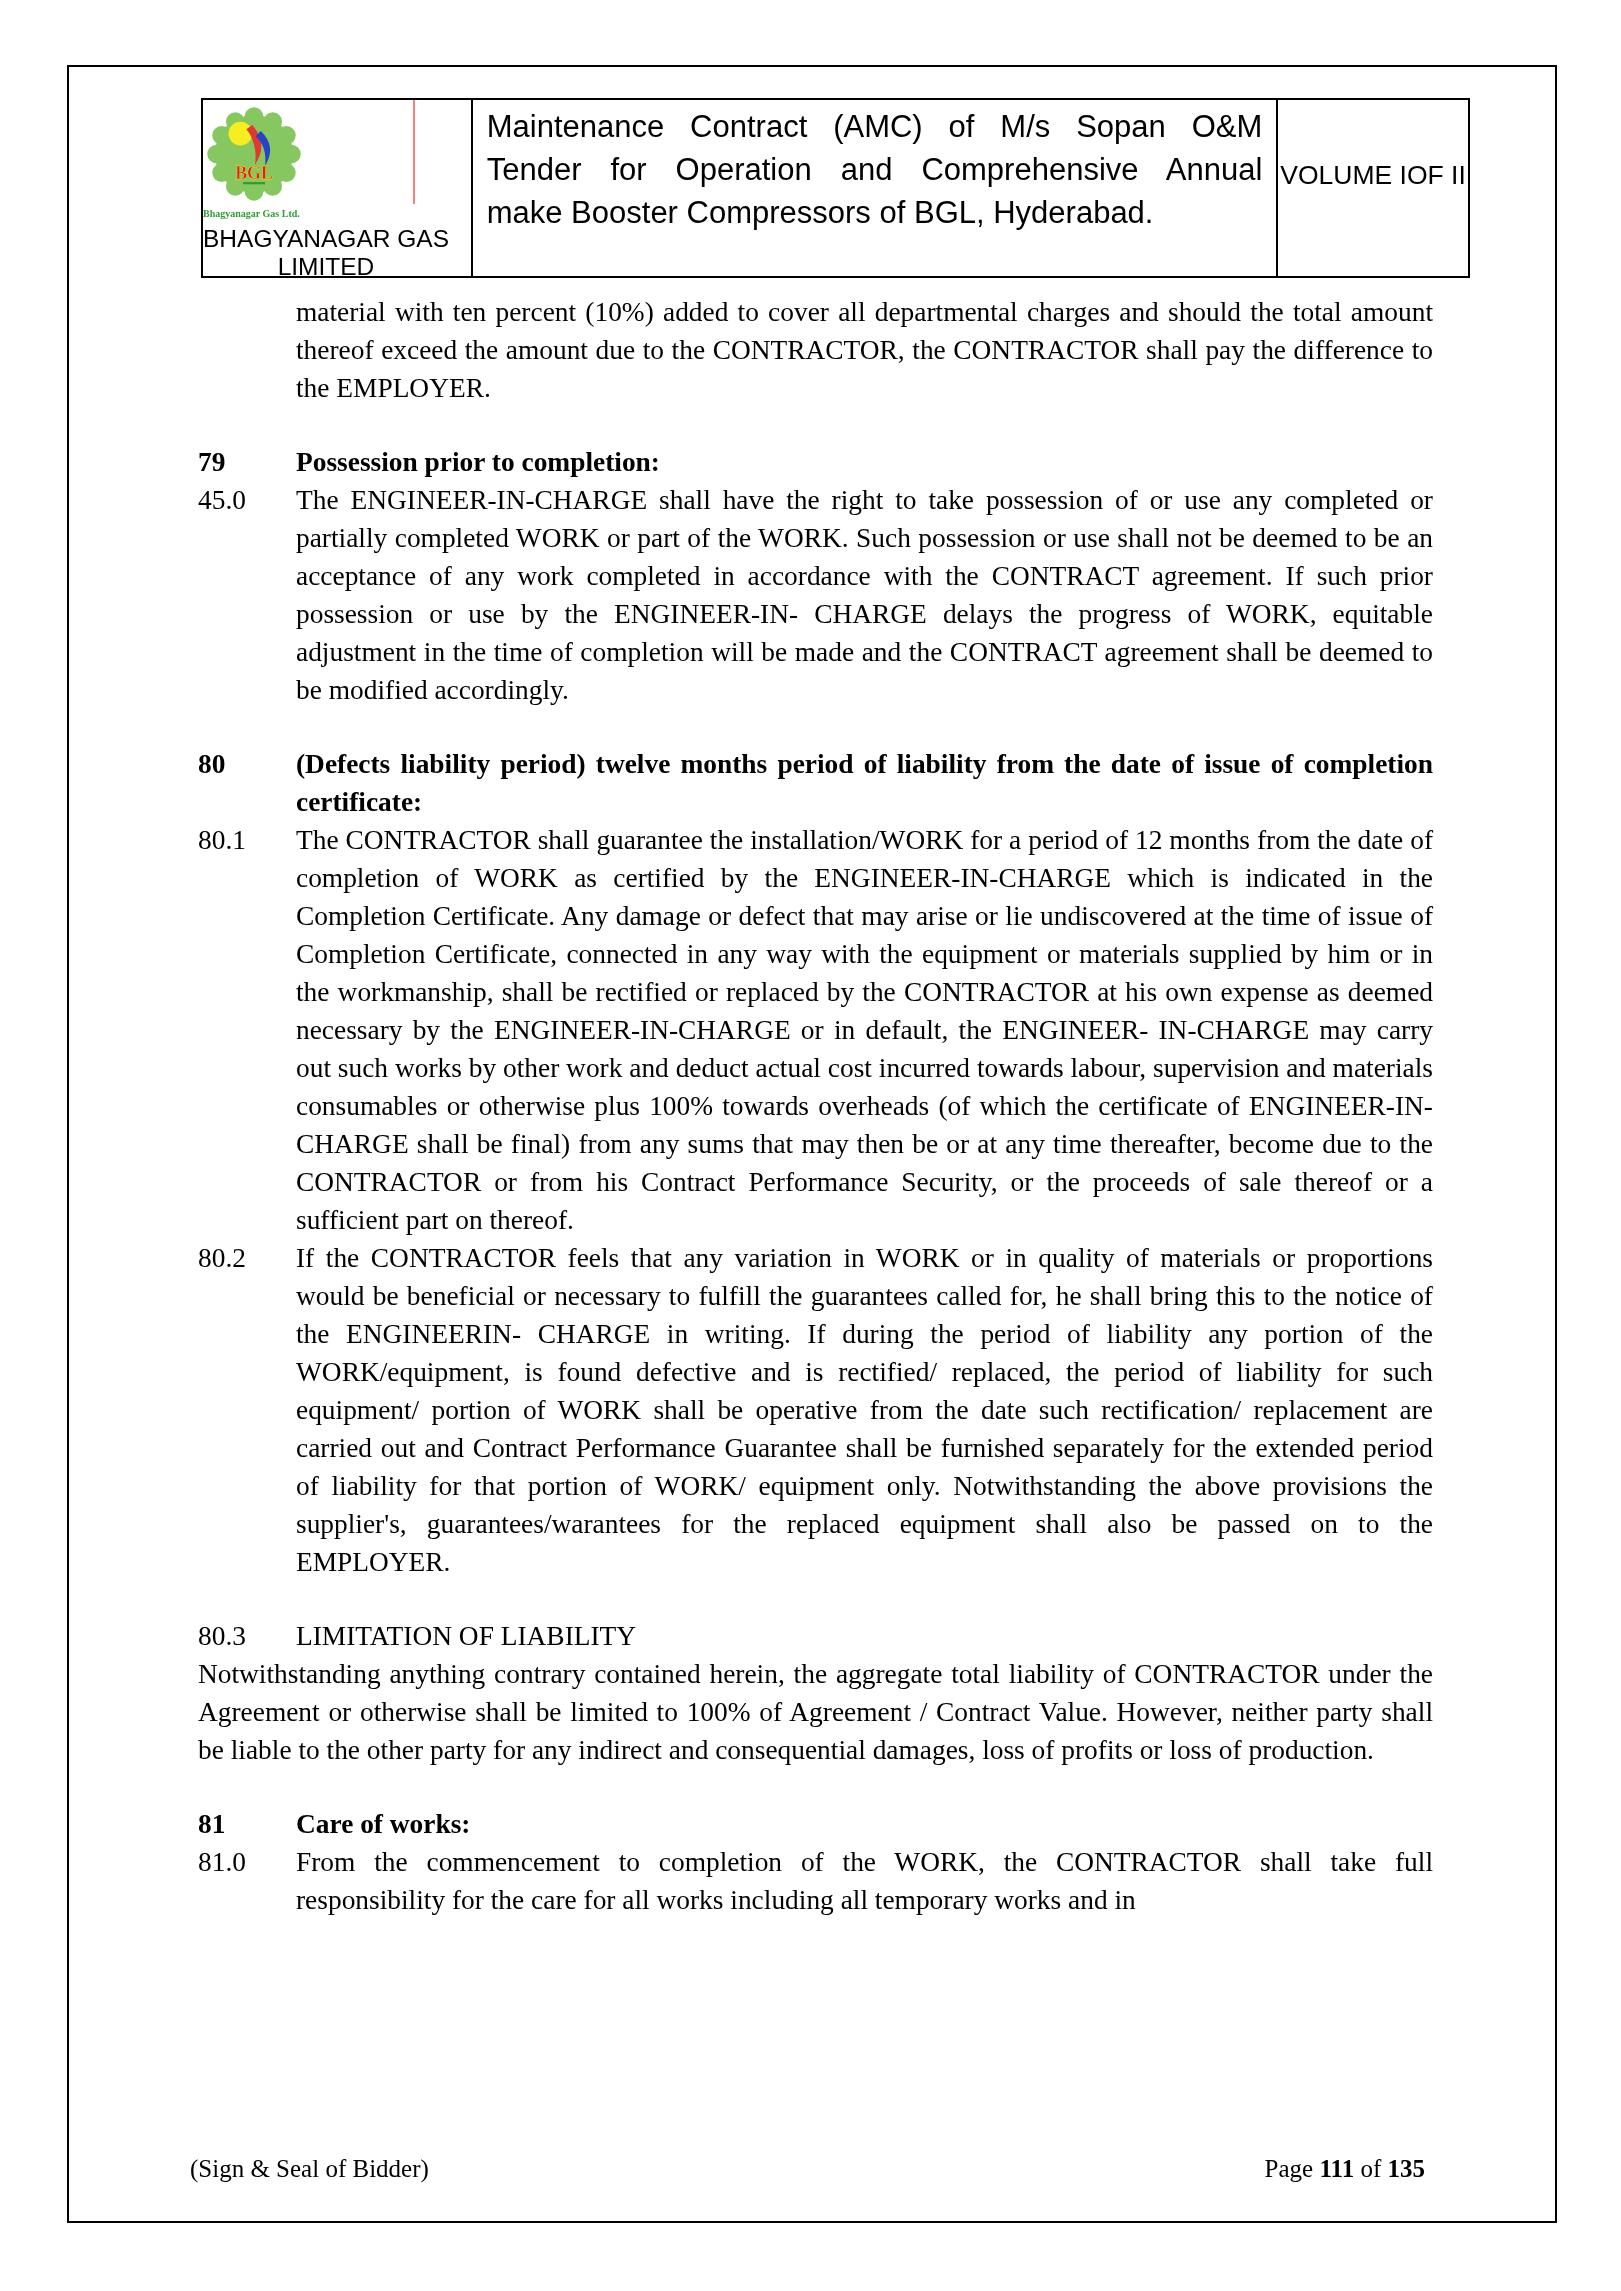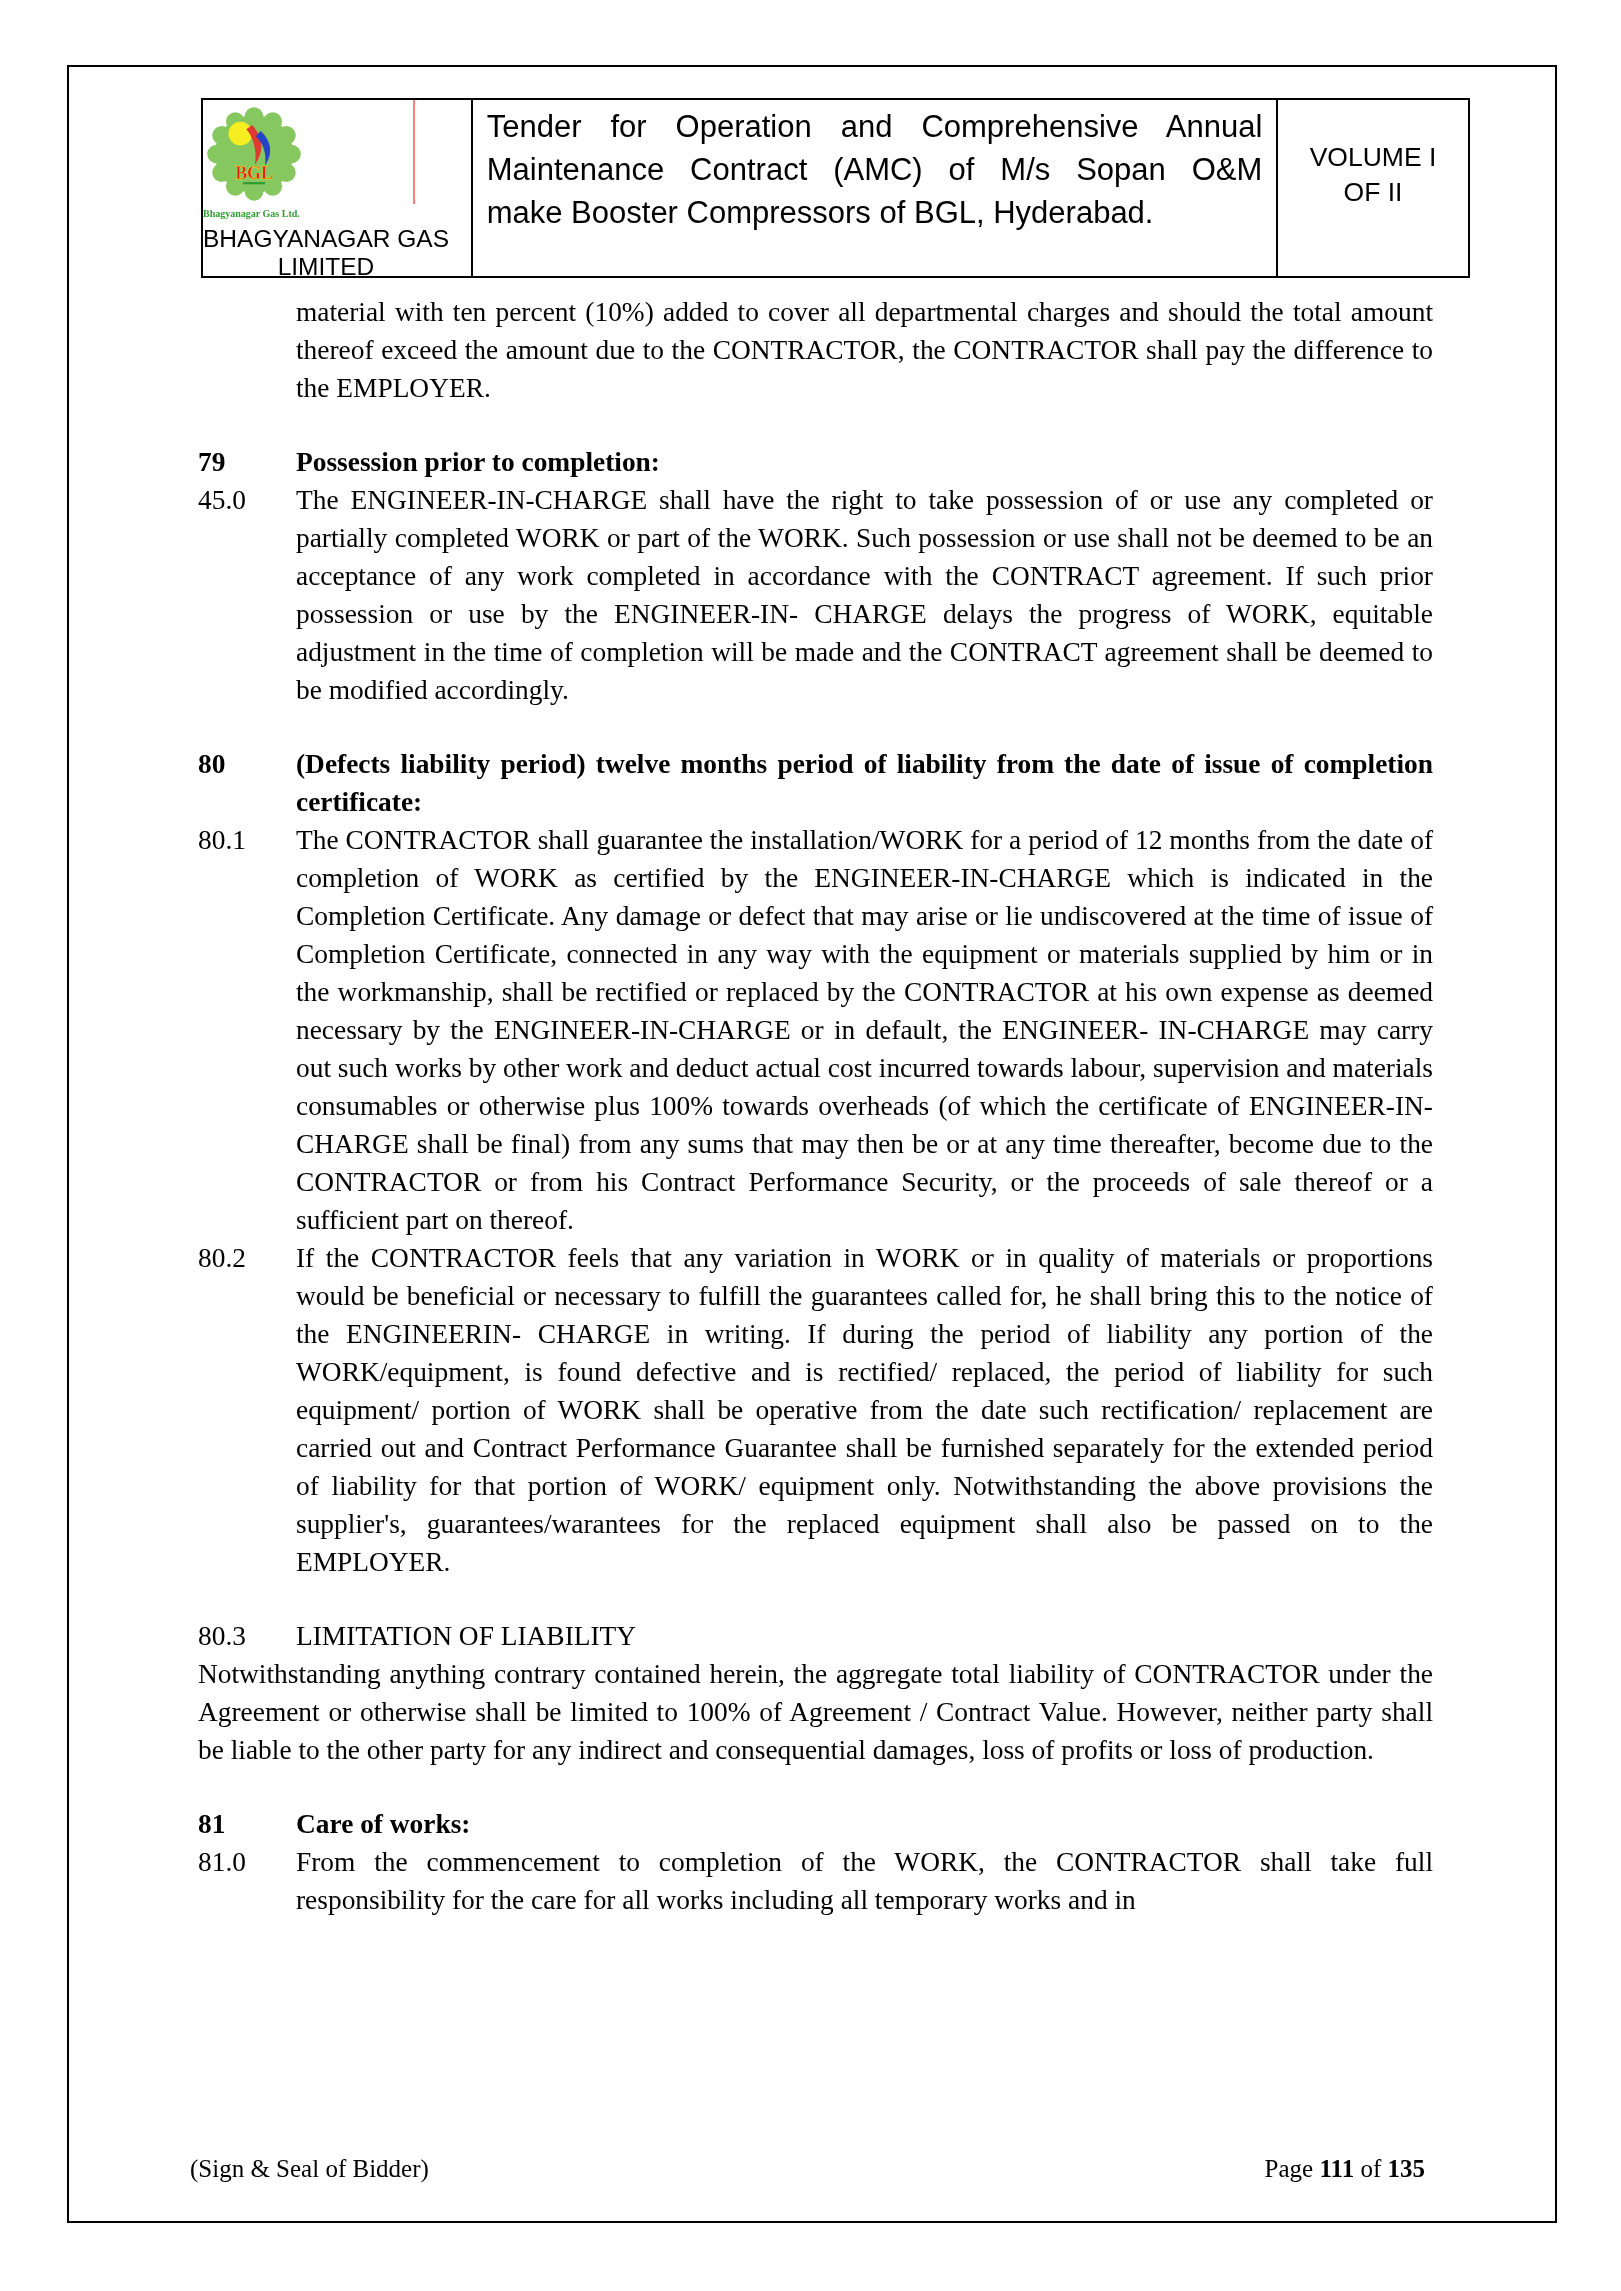--- a/index.html
+++ b/index.html
@@ -62,21 +62,21 @@
     box-sizing: border-box;
     padding: 4.9px 13.7px 0 13.7px;
     font-family: "Liberation Sans", sans-serif;
     font-size: 31px; line-height: 43px;
   }
   .title-line { text-align: justify; text-align-last: justify; }
   .title-line.last-flow { text-align: left; text-align-last: left; }
   .bid-line { text-align: center; text-align-last: center; }
   .cell-volume {
     width: 190px; flex: 0 0 190px;
-    display: flex; flex-direction: column;
+    display: flex; flex-direction: row;
     align-items: center; justify-content: center;
     font-family: "Liberation Sans", sans-serif;
     font-size: 26.5px; line-height: 35px;
     padding-bottom: 25.5px; box-sizing: border-box;
   }
   
   .body-text {
     position: absolute;
     left: 198px; top: 293px;
     width: 1235px;
@@ -132,22 +132,22 @@
         <rect x="47" y="93" width="26" height="2.6" fill="#2f9e2f"></rect>
       </svg>
     </div>
     <div class="brand-name">Bhagyanagar Gas Ltd.</div>
     <div class="company-name">
       <div>BHAGYANAGAR GAS</div>
       <div>LIMITED</div>
     </div>
   </div>
   <div class="cell-title">
+    <div class="title-line">Maintenance Contract (AMC) of M/s Sopan O&amp;M</div>
     <div class="title-line">Tender for Operation and Comprehensive Annual</div>
-    <div class="title-line">Maintenance Contract (AMC) of M/s Sopan O&amp;M</div>
     <div class="title-line last-flow">make Booster Compressors of BGL, Hyderabad.</div>
   </div>
   <div class="cell-volume">
     <div>VOLUME I</div>
     <div>OF II</div>
   </div>
 </div>
 
 <div class="body-text">
     <div class="item para">

